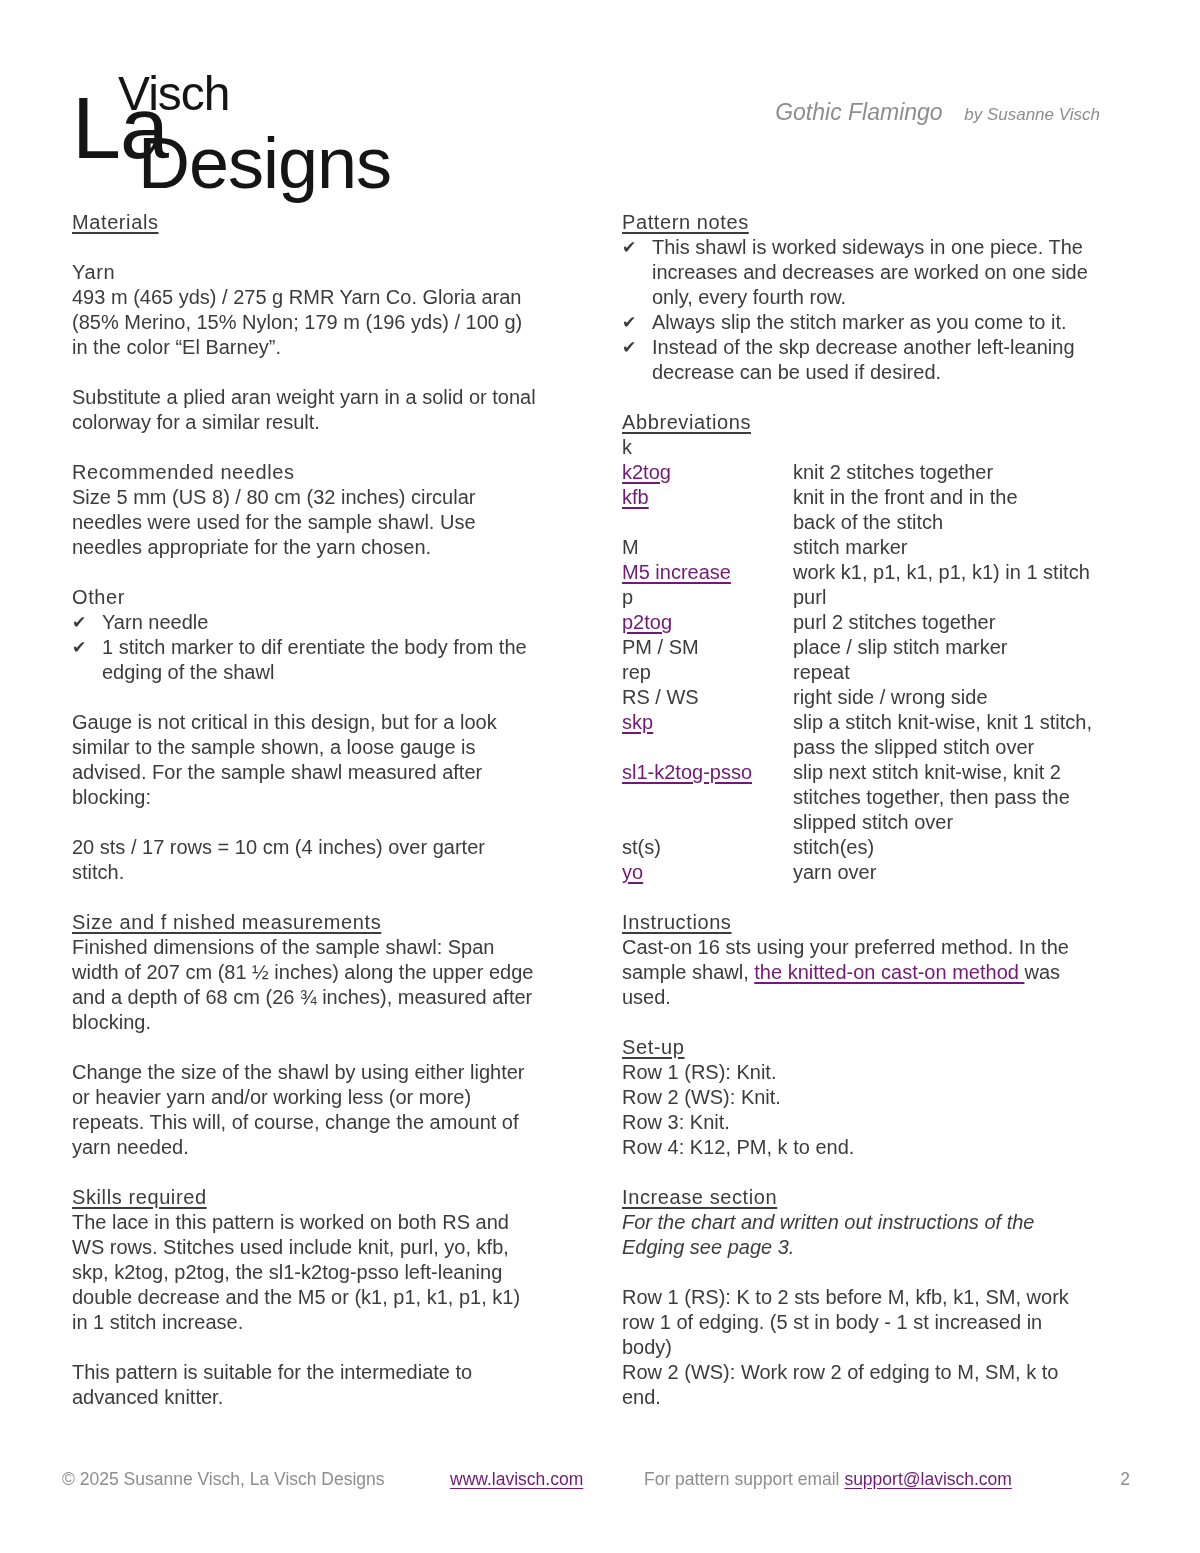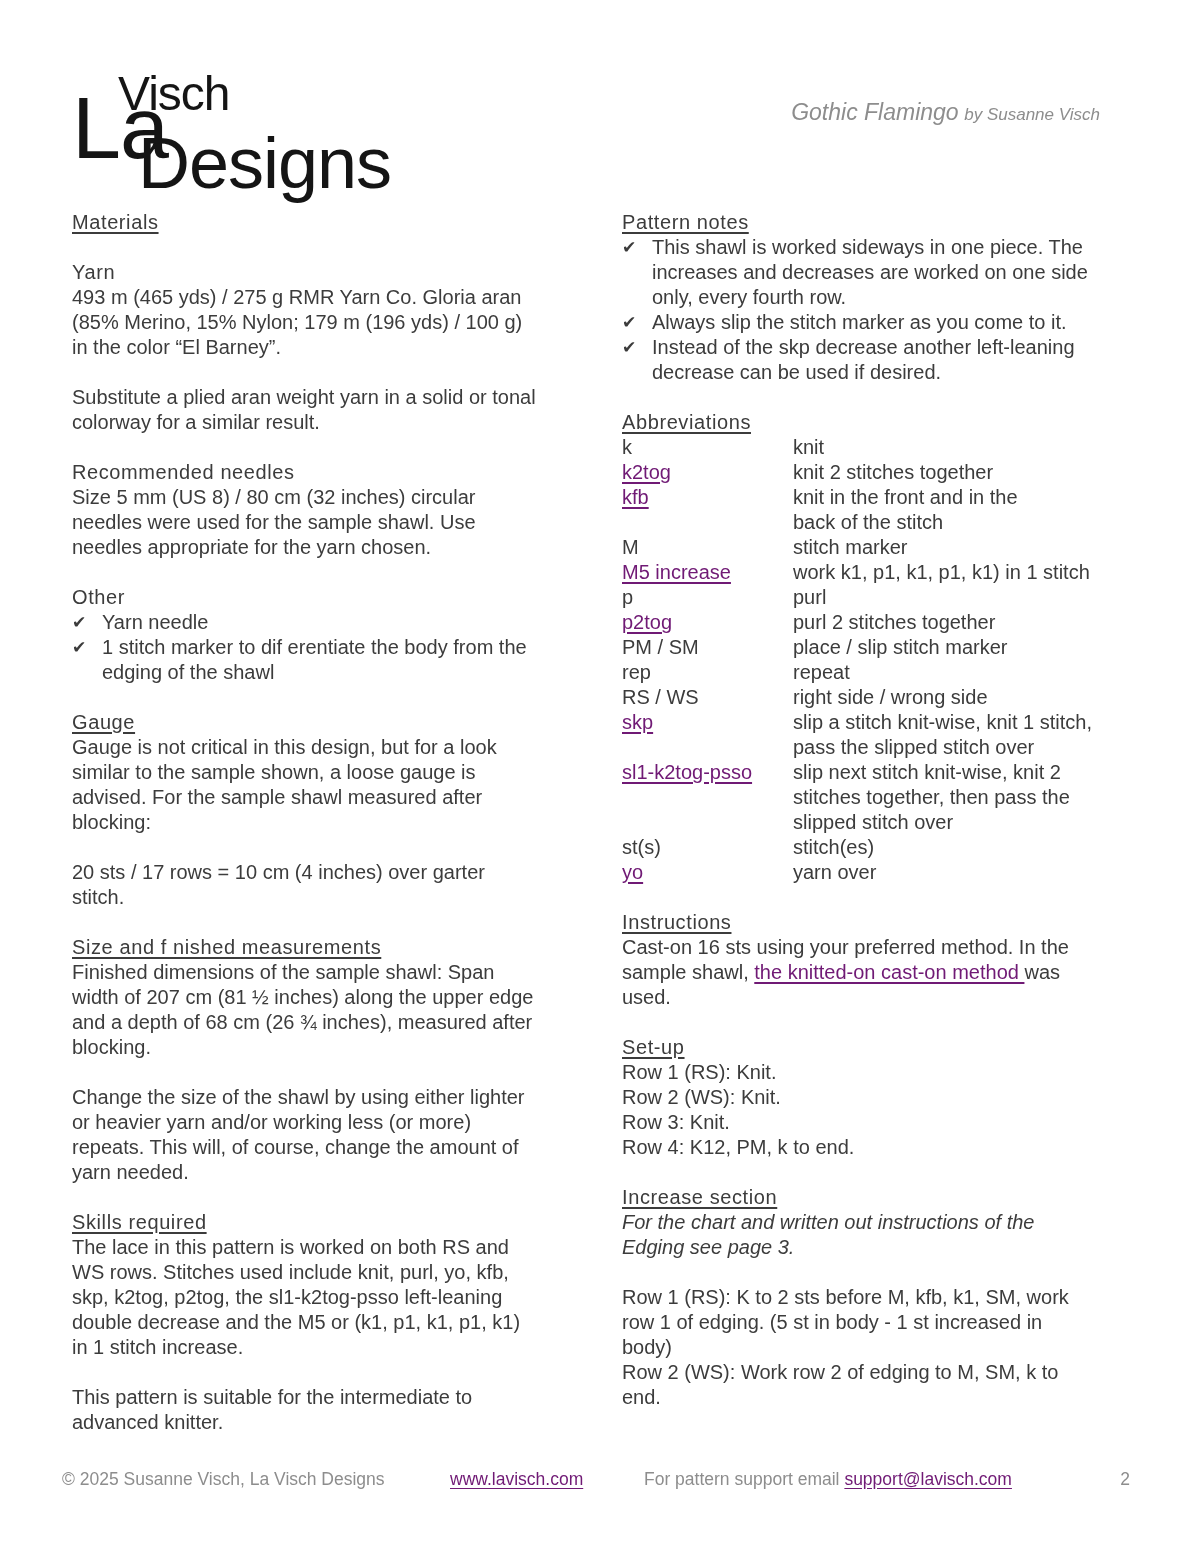--- a/index.html
+++ b/index.html
@@ -16,21 +16,21 @@
 
   
   .brand-row { position:relative; height:210px; }
   .logo { position:absolute; left:0; top:70px; width:330px; height:130px; color:#151515; }
   .logo span { position:absolute; line-height:1; letter-spacing:-1px; font-weight:400; }
   .logo .la      { left:0;  top:14px; font-size:88px; }
   .logo .visch   { left:46px; top:0;   font-size:48px; }
   .logo .designs { left:66px; top:57px; font-size:72px; }
   .tagline { position:absolute; right:28px; top:100px; color:#8d8d8d; font-style:italic; white-space:nowrap; }
   .tagline .t1 { font-size:23px; }
-  .tagline .t2 { font-size:17px; }
+  .tagline .t2 { font-size:17px;margin-left:16px; }
 
   
   .cols { display:flex; gap:45px; }
   .col-left  { width:505px; flex:0 0 505px; }
   .col-right { width:506px; flex:1; }
 
   .block { margin-bottom:25px; }
   .heading {
     font-size:20px; font-weight:400; margin:0;
     text-decoration:underline; text-underline-offset:3px;
@@ -111,21 +111,20 @@
           <span class="txt">Yarn needle</span>
         </div>
         <div class="bullet">
           <span class="check">✔</span>
           <span class="txt">1 stitch marker to dif erentiate the body from the
 edging of the shawl</span>
         </div>
       </div>
 
       <div class="block">
-        <h3 class="heading">Gauge</h3>
         <p class="txt">Gauge is not critical in this design, but for a look
 similar to the sample shown, a loose gauge is
 advised. For the sample shawl measured after
 blocking:</p>
       </div>
 
       <div class="block">
         <p class="txt">20 sts / 17 rows = 10 cm (4 inches) over garter
 stitch.</p>
       </div>
@@ -180,21 +179,20 @@
           <span class="txt">Instead of the skp decrease another left-leaning
 decrease can be used if desired.</span>
         </div>
       </div>
 
       <div class="block">
         <h3 class="heading">Abbreviations</h3>
 
         <div class="abbr-row">
           <span class="abbr-term">k</span>
-          <span class="abbr-def">knit</span>
         </div>
         <div class="abbr-row">
           <span class="abbr-term"><span class="lnk">k2tog</span></span>
           <span class="abbr-def">knit 2 stitches together</span>
         </div>
         <div class="abbr-row">
           <span class="abbr-term"><span class="lnk">kfb</span></span>
           <span class="abbr-def">knit in the front and in the
 back of the stitch</span>
         </div>

